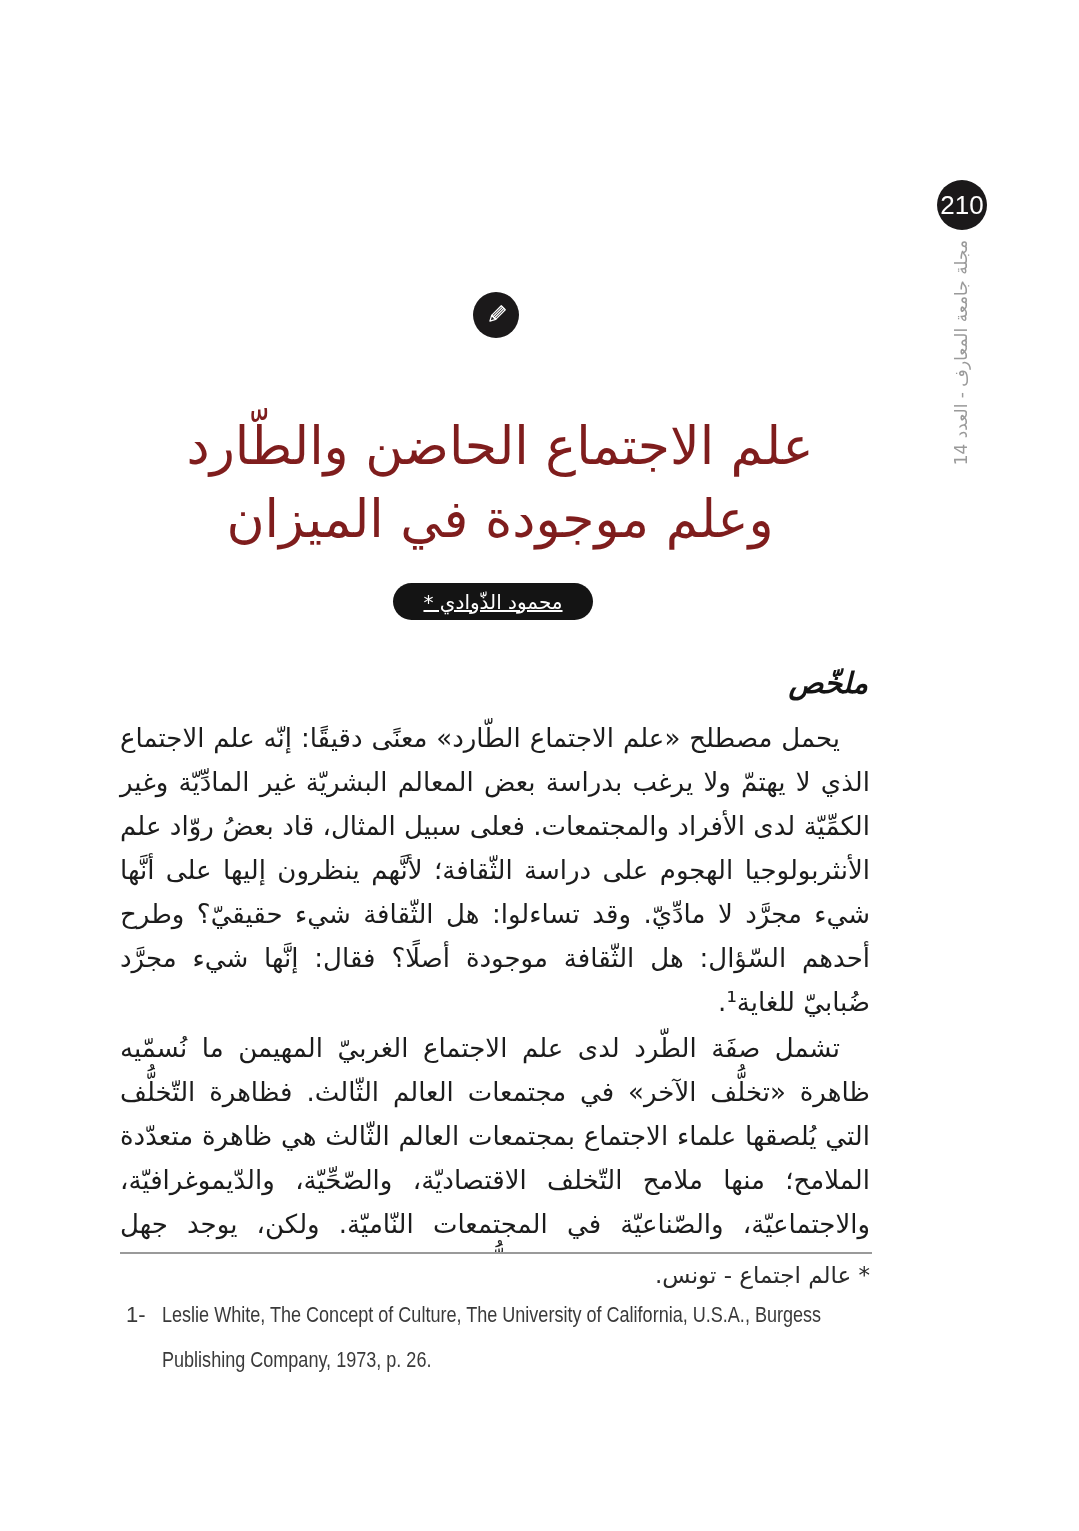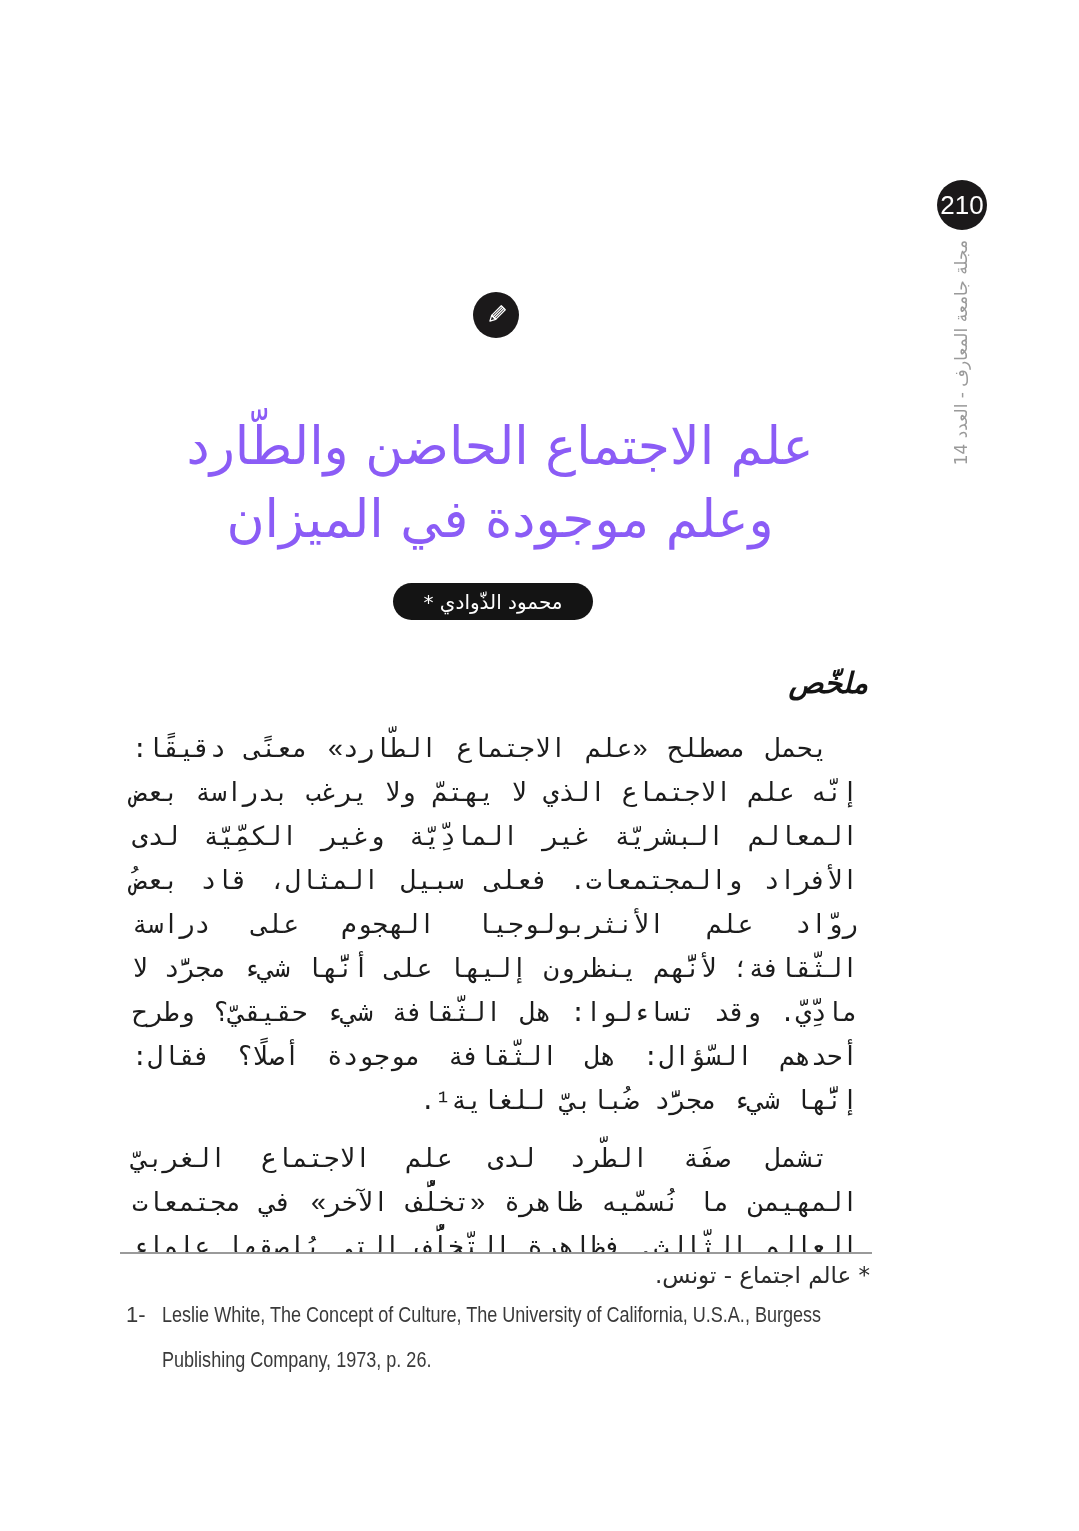--- a/index.html
+++ b/index.html
@@ -52,37 +52,38 @@
   }
   .pencil-badge svg { display: block; }
 
   
   .article-title {
     position: absolute;
     left: 120px; top: 410px;
     width: 760px;
     direction: rtl;
     text-align: center;
-    color: #8b5cf6;
+    color: #7f1d1d;
     font-size: 52px;
     line-height: 73px;
     letter-spacing: 0;
   }
 
   
   .author-badge {
     position: absolute;
     left: 393px; top: 583px;
     width: 200px; height: 37px;
     border-radius: 19px;
     background: #141414;
     color: #ffffff;
     direction: rtl;
     display: flex; align-items: center; justify-content: center;
     font-size: 20px;
+    text-decoration: underline;
   }
 
   
   .abstract-heading {
     position: absolute;
     left: 120px; top: 666px;
     width: 748px;
     direction: rtl;
     text-align: right;
     font-size: 29px;
@@ -97,21 +98,21 @@
     left: 118px; top: 714px;
     width: 754px;
     height: 538px;
     overflow: hidden;
     direction: rtl;
     text-align: justify;
     color: #1c1c1c;
     font-size: 26px;
     line-height: 44px;
   }
-  .body-text p { margin: 14px; text-indent: 30px; font-family: Liberation Mono, monospace; }
+  .body-text p { margin: 2px; text-indent: 30px; }
 
   
   .footnote-divider {
     position: absolute;
     left: 120px; top: 1252px;
     width: 752px;
     border: none;
     border-top: 2px solid #9a9a9a;
     margin: 0;
   }

